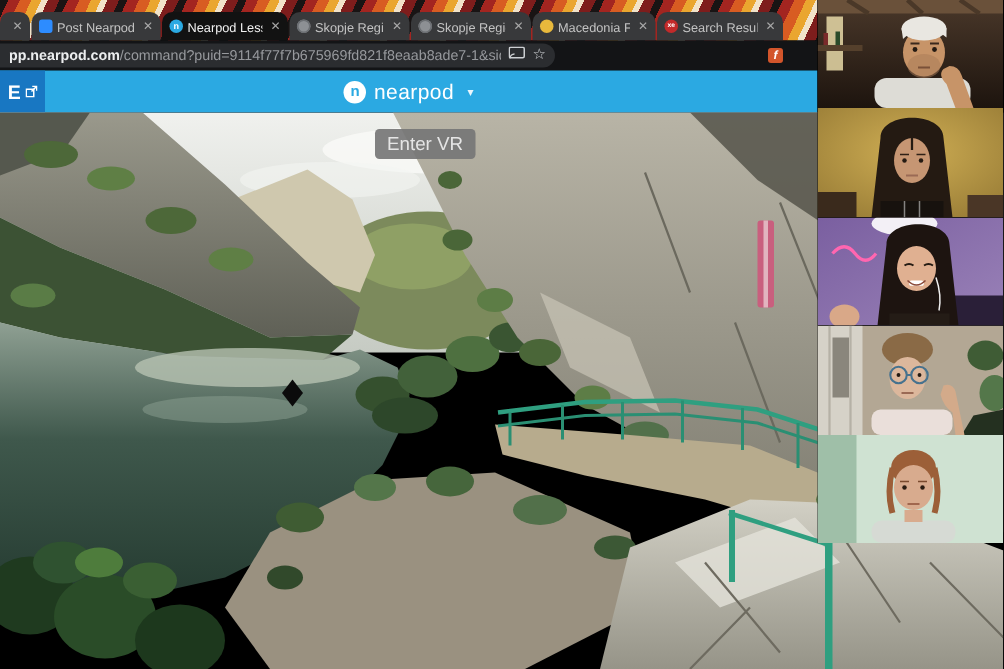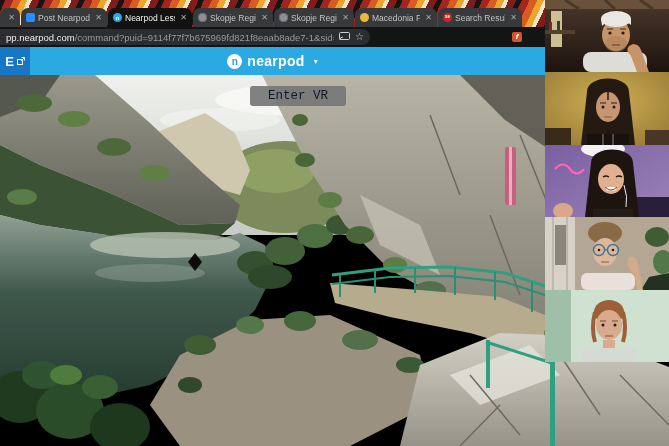--- a/index.html
+++ b/index.html
@@ -27,44 +27,44 @@
   .fav.nearpod{background:#2BA9E2;}
   .fav.globe{background:#8d9094;box-shadow:inset 0 0 0 1px #6b6e72;}
   .fav.ydoc{background:#e8b93c;}
   .fav.xe{background:#c22a2a;font-size:4.5px;}
 
   
   .urlbar{position:absolute;left:0;top:27px;width:545px;height:20px;background:#131416;}
   .omnibox{position:absolute;left:-8px;top:2px;width:378px;height:16px;border-radius:9px;
            background:#2b2d30;display:flex;align-items:center;padding:0 6px 0 14px;gap:5px;}
   .url{font-size:9.5px;white-space:nowrap;overflow:hidden;flex:1;}
-  .url .dom{color:#eceeef;font-weight:normal;}
+  .url .dom{color:#eceeef;font-weight:bold;}
   .url .path{color:#97999d;}
   .ub-ic{color:#cdd0d3;font-size:10px;line-height:1;flex:none;}
   .flash{position:absolute;left:512px;top:5px;width:10px;height:10px;border-radius:2px;
          background:#d3552b;color:#fff;font-size:8px;font-weight:bold;font-style:italic;
          display:flex;align-items:center;justify-content:center;line-height:1;}
 
   
   .npbar{position:absolute;left:0;top:47px;width:545px;height:28px;background:#2BA9E2;
          display:flex;align-items:center;justify-content:center;}
   .eblock{position:absolute;left:0;top:0;width:30px;height:28px;background:#1877C2;
           display:flex;align-items:center;justify-content:center;gap:3px;color:#fff;}
   .eblock .e{font-size:13px;font-weight:bold;}
   .nplogo{display:flex;align-items:center;gap:5px;}
   .npcircle{width:15px;height:15px;border-radius:50%;background:#fff;color:#2BA9E2;
             display:flex;align-items:center;justify-content:center;font-size:10px;font-weight:bold;}
-  .npword{color:#fff;font-size:14px;font-weight:bold;letter-spacing:.3px;}
+  .npword{color:#fff;font-size:14px;font-weight:normal;letter-spacing:.3px;}
   .npcaret{color:#eaf6fd;font-size:8px;margin-left:4px;}
 
   
   .canyon{position:absolute;left:0;top:75px;width:669px;height:371px;}
   .entervr{position:absolute;left:250px;top:86px;background:rgba(118,118,118,.92);
-           color:#0f172a;font-size:12.5px;padding:3px 18px;border-radius:3px;border:0;
-           font-family:Liberation Mono, monospace;}
+           color:#e5e5e5;font-size:12.5px;padding:3px 8px;border-radius:3px;border:0;
+           font-family:Liberation Sans, sans-serif;}
 
   
   .videos{position:absolute;right:0;top:0;width:124px;background:#000;}
   .vid{width:124px;overflow:hidden;position:relative;}
   .vid svg{display:block;}
 </style>
 </head>
 <body>
 
 <div class="stage">

